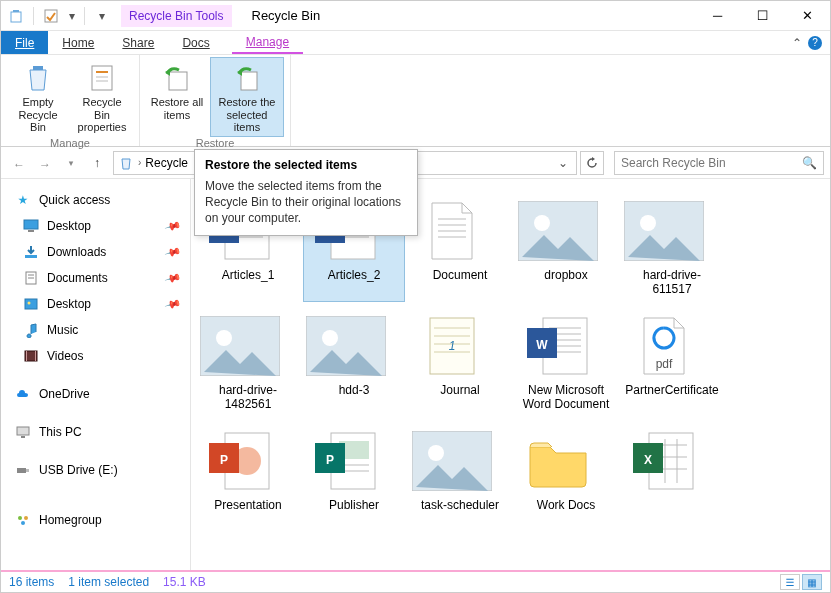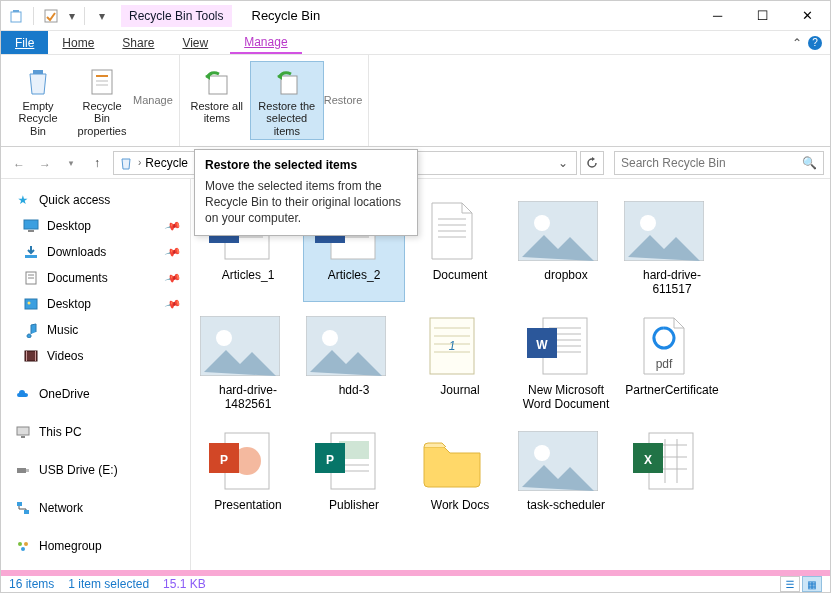--- a/index.html
+++ b/index.html
@@ -3,36 +3,36 @@
 <meta charset="utf-8">
 <style>
 * { margin: 0; padding: 0; box-sizing: border-box; font-family: "Segoe UI", Tahoma, sans-serif; font-size: 12px; }
 body { background: #fff; width: 831px; height: 593px; overflow: hidden; border: 1px solid #ccc; position: relative; }
 
 
 .titlebar { height: 30px; display: flex; align-items: center; background: #fff; border-bottom: 1px solid #e5e5e5; }
 .qat { display: flex; align-items: center; padding: 0 4px; gap: 4px; }
 .qat-icon { width: 22px; height: 22px; display: flex; align-items: center; justify-content: center; }
 .qat-sep { width: 1px; height: 18px; background: #ddd; margin: 0 2px; }
-.tools-tab { background: #fce4ff; color: #0f172a; padding: 4px 8px; margin-left: 4px; font-size: 12px; }
+.tools-tab { background: #fce4ff; color: #6d28d9; padding: 4px 8px; margin-left: 4px; font-size: 12px; }
 .title-text { margin-left: 20px; font-size: 13px; }
 .win-controls { margin-left: auto; display: flex; }
 .win-btn { width: 45px; height: 30px; display: flex; align-items: center; justify-content: center; font-size: 13px; }
 
 
 .tabs { height: 24px; display: flex; align-items: stretch; border-bottom: 1px solid #e5e5e5; }
 .tab { padding: 0 14px; display: flex; align-items: center; font-size: 12px; color: #333; text-decoration: underline; }
 .tab.file { background: #1979ca; color: #fff; }
 .tab.manage { color: #b939c9; border-bottom: 2px solid #d252e2; }
 .help-area { margin-left: auto; display:flex; align-items:center; padding-right:8px; gap:6px; color:#1979ca; }
 .collapse-caret { color:#555; }
 
 
 .ribbon { height: 92px; display: flex; background: #fff; border-bottom: 1px solid #d0d0d0; }
-.group { display: flex; flex-direction: row; align-items: center; border-right: 1px solid #e5e5e5; padding: 2px 6px; }
+.group { display: flex; flex-direction: column; align-items: center; border-right: 1px solid #e5e5e5; padding: 2px 6px; }
 .group-row { display: flex; gap: 2px; flex: 1; }
 .group-label { font-size: 11px; color: #777; padding-bottom: 2px; }
 .rbtn { width: 62px; display: flex; flex-direction: column; align-items: center; justify-content: flex-start; padding: 4px 2px 2px; text-align: center; line-height: 1.15; gap: 2px; border: 1px solid transparent; }
 .rbtn.wide { width: 74px; }
 .rbtn.selected { background: #cde6f7; border: 1px solid #92c0e0; }
 .rbtn .ricon { width: 32px; height: 32px; }
 .rbtn .rlabel { font-size: 11px; color: #222; }
 
 
 .addressbar { height: 32px; display: flex; align-items: center; gap: 4px; padding: 3px 6px; border-bottom: 1px solid #e5e5e5; }
@@ -59,21 +59,21 @@
 
 
 .content { flex:1; overflow:auto; padding: 12px 6px 6px 6px; }
 .grid { display:flex; flex-wrap:wrap; gap: 4px 4px; align-content:flex-start; }
 .item { width: 102px; display:flex; flex-direction:column; padding:4px 2px; border:1px solid transparent; }
 .item.sel { background:#cde6f7; border:1px solid #92c0e0; }
 .thumb { width:80px; height:70px; display:flex; align-items:center; justify-content:center; }
 .iname { text-align:center; font-size:12px; line-height:1.2; margin-top:2px; word-break:break-word; }
 
 
-.status { position:absolute; bottom:0; left:0; right:0; height:22px; border-top:6px solid #f9a8d4; display:flex; align-items:center; padding:0 8px; font-size:12px; color:#1979ca; gap:14px; }
+.status { position:absolute; bottom:0; left:0; right:0; height:22px; border-top:2px solid #f9a8d4; display:flex; align-items:center; padding:0 8px; font-size:12px; color:#1979ca; gap:14px; }
 .status .views { margin-left:auto; display:flex; gap:2px; }
 .viewbtn { width:20px; height:16px; border:1px solid #ccc; display:flex; align-items:center; justify-content:center; font-size:10px; }
 .viewbtn.active { background:#cde6f7; border-color:#92c0e0; }
 
 
 .tooltip { position:absolute; left:193px; top:148px; width:224px; background:#fff; border:1px solid #b4b4b4; box-shadow:2px 2px 6px rgba(0,0,0,.15); padding:8px 10px; z-index:50; }
 .tooltip .tt-title { font-weight:bold; font-size:12px; margin-bottom:6px; }
 .tooltip .tt-body { font-size:12px; color:#333; line-height:1.35; }
 
 svg { display:block; }
@@ -106,21 +106,21 @@
     <div class="win-btn">─</div>
     <div class="win-btn">☐</div>
     <div class="win-btn">✕</div>
   </div>
 </div>
 
 <div class="tabs">
   <div class="tab file">File</div>
   <div class="tab">Home</div>
   <div class="tab">Share</div>
-  <div class="tab">View</div>
+  <div class="tab">Docs</div>
   <div style="width:8px"></div>
   <div class="tab manage">Manage</div>
   <div class="help-area">
     <span class="collapse-caret">⌃</span>
     <span style="background:#1979ca;color:#fff;border-radius:50%;width:14px;height:14px;display:flex;align-items:center;justify-content:center;font-size:10px">?</span>
   </div>
 </div>
 
 <div class="ribbon">
   <div class="group">
@@ -293,30 +293,20 @@
     <div class="sb-item top">
         <span class="sb-icon">
           <svg width="16" height="16">
             <rect x="2" y="6" width="9" height="5" fill="#888"></rect>
             <rect x="11" y="7" width="3" height="3" fill="#bbb"></rect>
           </svg>
         </span>
         <span>USB Drive (E:)</span>
       </div>
     <div class="sb-sep"></div>
-    <div class="sb-item top">
-        <span class="sb-icon">
-          <svg width="16" height="16">
-            <rect x="2" y="2" width="5" height="4" fill="#3b9fe0"></rect>
-            <rect x="9" y="10" width="5" height="4" fill="#3b9fe0"></rect>
-            <path d="M4 6 v3 h7 v1" stroke="#555" fill="none"></path>
-          </svg>
-        </span>
-        <span>Network</span>
-      </div>
     <div class="sb-sep"></div>
     <div class="sb-item top">
         <span class="sb-icon">
           <svg width="16" height="16">
             <circle cx="5" cy="6" r="2" fill="#7bbf3f"></circle>
             <circle cx="11" cy="6" r="2" fill="#e0a33b"></circle>
             <circle cx="8" cy="11" r="2" fill="#3b9fe0"></circle>
           </svg>
         </span>
         <span>Homegroup</span>
@@ -466,36 +456,36 @@
               <line x1="28" y1="36" x2="58" y2="36" stroke="#bbb"></line>
               <line x1="28" y1="42" x2="58" y2="42" stroke="#bbb"></line>
               <rect x="4" y="14" width="30" height="30" fill="#077568"></rect>
               <text x="19" y="35" text-anchor="middle" fill="#fff" font-size="20" font-weight="bold">P</text>
             </svg>
           </div>
           <div class="iname">Publisher</div>
         </div>
         <div class="item">
           <div class="thumb">
-            <svg width="64" height="56" viewBox="0 0 64 56">
-              <path d="M4 14 h20 l6 6 h30 v30 q0 4 -4 4 h-48 q-4 0 -4 -4 z" fill="#ffd869" stroke="#e0b43c"></path>
-              <path d="M4 14 q0 -4 4 -4 h14 l4 4" fill="#ffe9a8" stroke="#e0b43c"></path>
-            </svg>
-          </div>
-          <div class="iname">Work Docs</div>
-        </div>
-        <div class="item">
-          <div class="thumb">
             <svg width="80" height="60" viewBox="0 0 80 60">
               <rect width="80" height="60" fill="#dbe7ef" stroke="#bbb"></rect>
               <circle cx="24" cy="22" r="8" fill="#fff"></circle>
               <path d="M4 56 l22 -22 l14 14 l12 -12 l24 24 z" fill="#9bb8cc"></path>
             </svg>
           </div>
           <div class="iname">task-scheduler</div>
+        </div>
+        <div class="item">
+          <div class="thumb">
+            <svg width="64" height="56" viewBox="0 0 64 56">
+              <path d="M4 14 h20 l6 6 h30 v30 q0 4 -4 4 h-48 q-4 0 -4 -4 z" fill="#ffd869" stroke="#e0b43c"></path>
+              <path d="M4 14 q0 -4 4 -4 h14 l4 4" fill="#ffe9a8" stroke="#e0b43c"></path>
+            </svg>
+          </div>
+          <div class="iname">Work Docs</div>
         </div>
         <div class="item">
           <div class="thumb">
             <svg width="70" height="64" viewBox="0 0 70 64">
               <rect x="20" y="4" width="44" height="56" fill="#fff" stroke="#bbb"></rect>
               <line x1="26" y1="16" x2="58" y2="16" stroke="#bbb"></line>
               <line x1="26" y1="28" x2="58" y2="28" stroke="#bbb"></line>
               <line x1="26" y1="40" x2="58" y2="40" stroke="#bbb"></line>
               <line x1="36" y1="10" x2="36" y2="54" stroke="#bbb"></line>
               <line x1="48" y1="10" x2="48" y2="54" stroke="#bbb"></line>

